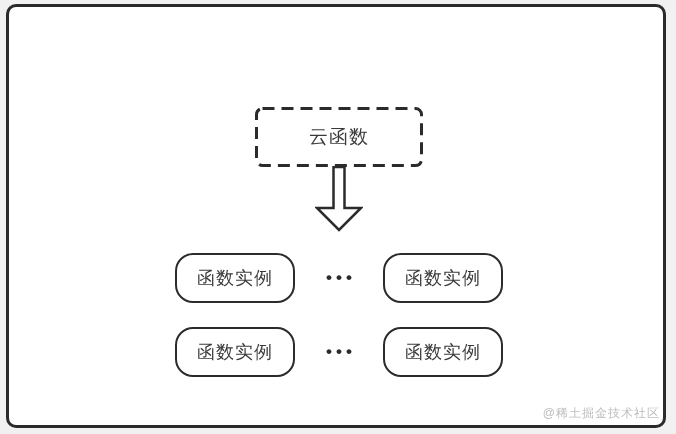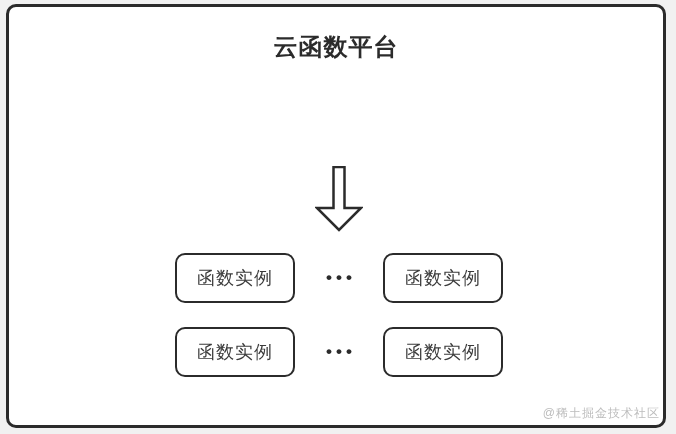--- a/index.html
+++ b/index.html
@@ -67,21 +67,21 @@
     left: 315px;
     top: 166px;
   }
   .instance-node {
     position: absolute;
     width: 120px;
     height: 50px;
     box-sizing: border-box;
     background: #ffffff;
     border: 2.5px solid #2b2b2b;
-    border-radius: 10px;
+    border-radius: 18px;
   }
   .instance-node .label { font-size: 18px; }
   .pos-r1-left  { left: 175px; top: 253px; }
   .pos-r1-right { left: 383px; top: 253px; }
   .pos-r2-left  { left: 175px; top: 327px; }
   .pos-r2-right { left: 383px; top: 327px; }
   .dots {
     position: absolute;
     left: 295px;
     width: 88px;
@@ -106,22 +106,27 @@
     letter-spacing: 1px;
   }
 </style>
 </head>
 <body>
 
 <div class="canvas">
 
   <div class="frame"></div>
 
-  <div class="title">云函数平台</div>
 
+  <div class="dashed-node">
+    <svg width="168" height="60" viewBox="0 0 168 60">
+      <rect x="1.5" y="1.5" width="165" height="57" rx="6" ry="6" fill="none" stroke="#2b2b2b" stroke-width="3" stroke-dasharray="12 7"></rect>
+    </svg>
+    <div class="label">云函数</div>
+  </div>
 
   <svg class="arrow" width="48" height="66" viewBox="0 0 48 66">
     <polygon points="18.5,1 29.5,1 29.5,42 46,42 24,64 2,42 18.5,42" fill="#ffffff" stroke="#2b2b2b" stroke-width="2.5" stroke-linejoin="miter"></polygon>
   </svg>
 
   <div class="instance-node pos-r1-left">
     <div class="label">函数实例</div>
   </div>
 
   <div class="dots dots-r1">•••</div>

